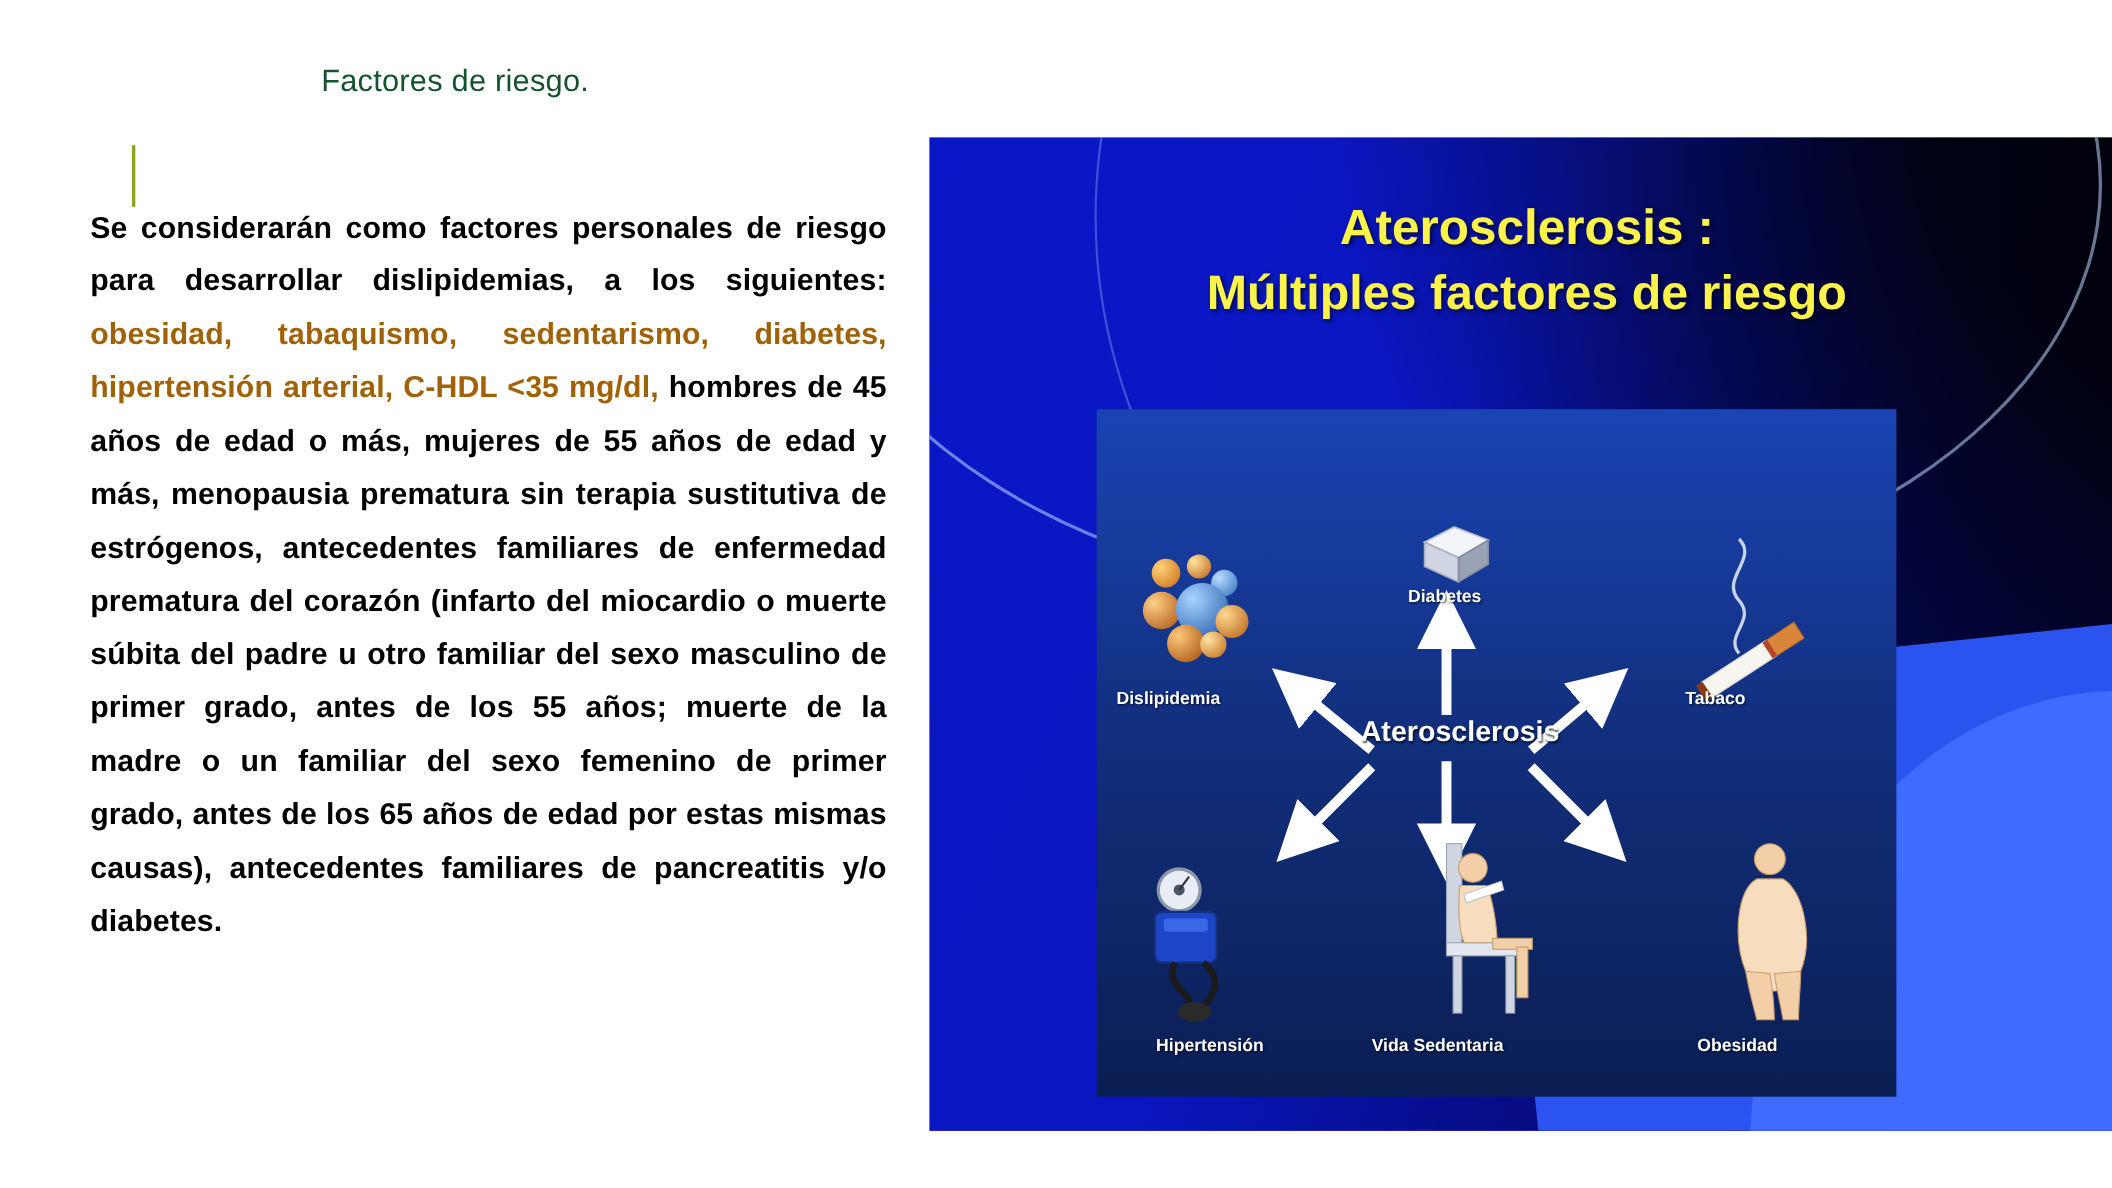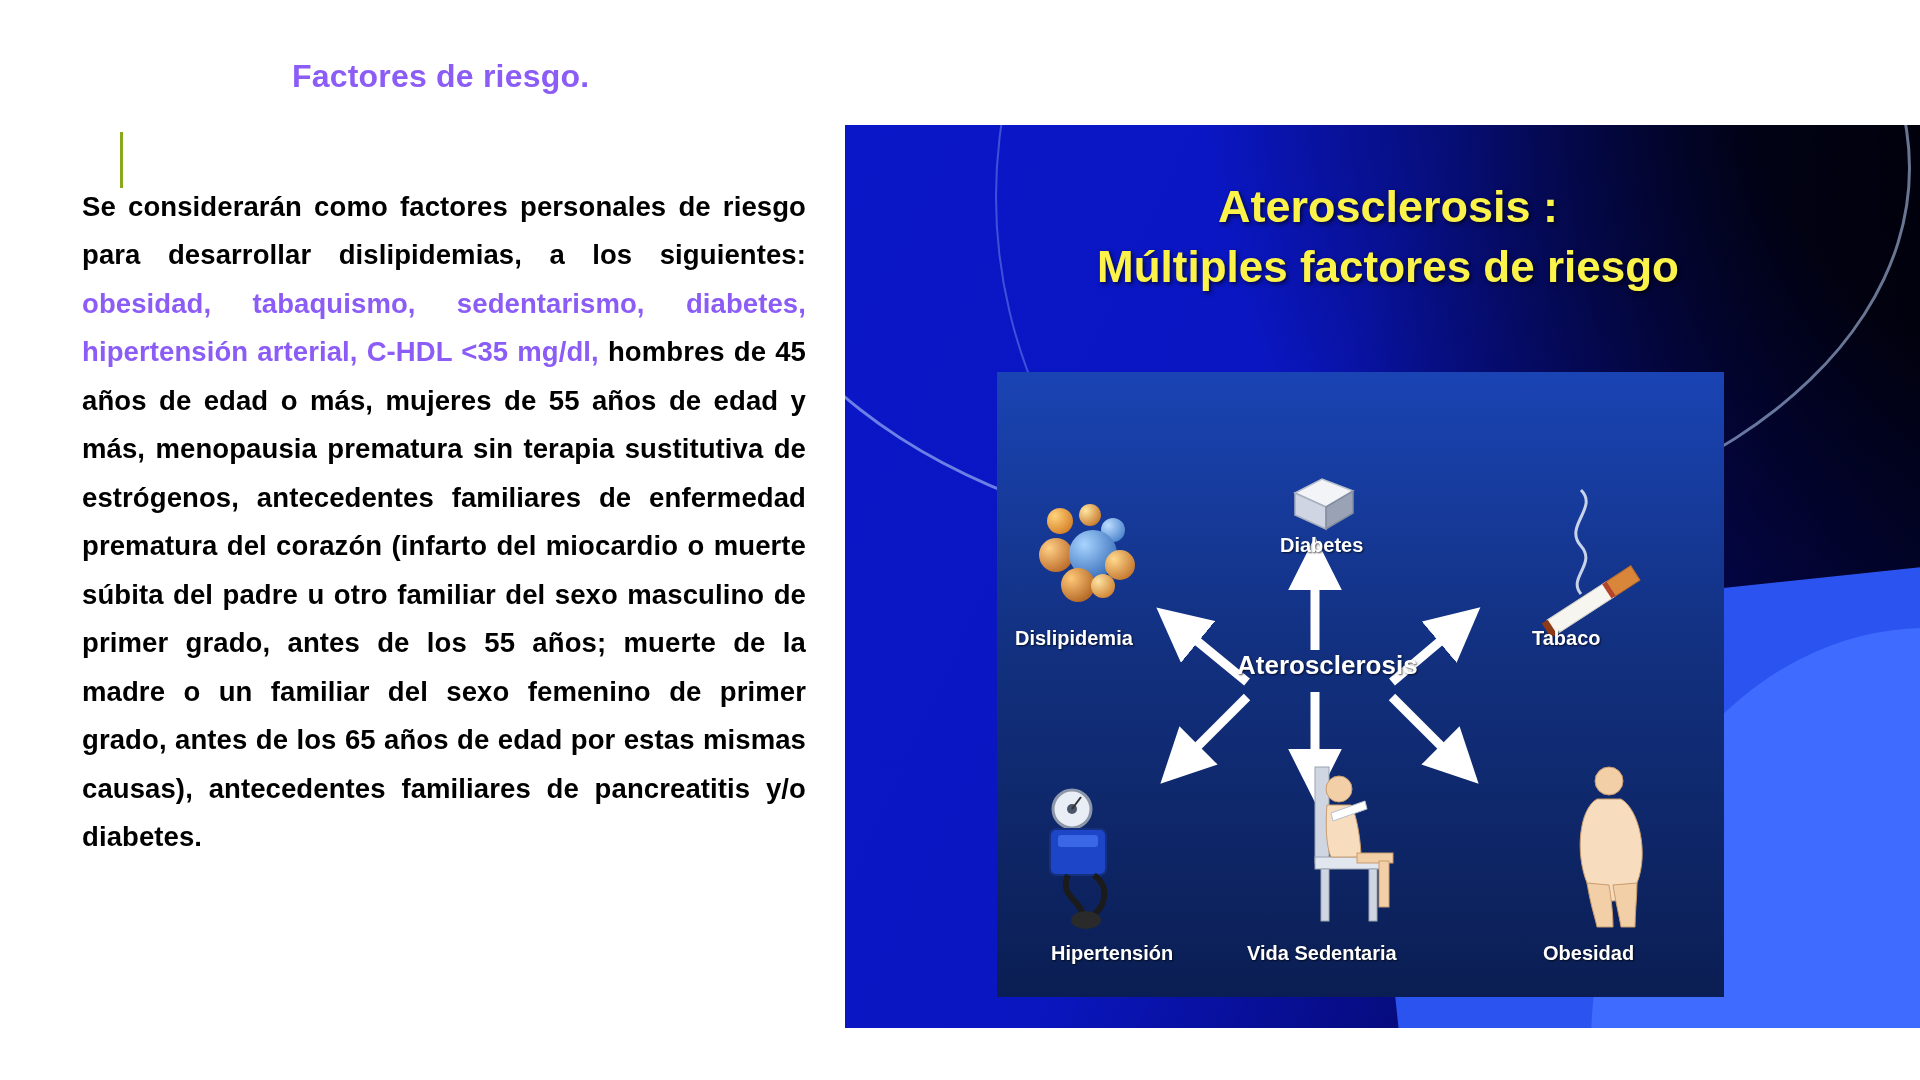--- a/index.html
+++ b/index.html
@@ -13,23 +13,23 @@
     position: relative;
     font-family: "Liberation Sans", sans-serif;
     overflow: hidden;
   }
 
   
   #slide-heading {
     position: absolute;
     left: 292px;
     top: 58px;
-    font-size: 32px;
-    font-weight: 700;
-    color: #8b5cf6;
+    font-size: 28px;
+    font-weight: 400;
+    color: #14532d;
     letter-spacing: 0.2px;
   }
 
   #green-marker {
     position: absolute;
     left: 120px;
     top: 132px;
     width: 3px;
     height: 56px;
     background: #8aa81c;
@@ -42,21 +42,21 @@
     width: 724px;
     font-size: 27.5px;
     line-height: 48.5px;
     font-weight: 700;
     color: #000000;
     text-align: justify;
     text-justify: inter-word;
     letter-spacing: 0.1px;
   }
   #body-text .hl {
-    color: #8b5cf6;
+    color: #a16207;
   }
 
   
   #figure-panel {
     position: absolute;
     left: 845px;
     top: 125px;
     width: 1038px;
     height: 903px;
     background: #0a17c8;
@@ -133,21 +133,21 @@
     width: 727px;
     height: 625px;
     background: linear-gradient(180deg, #1a44b4 0%, #12307f 45%, #0b1e53 100%);
     z-index: 5;
     overflow: hidden;
   }
 
   .diagram-label {
     position: absolute;
     color: #ffffff;
-    font-size: 20px;
+    font-size: 16px;
     font-weight: 600;
     text-shadow: 1px 1px 2px rgba(0,0,0,0.7);
     white-space: nowrap;
   }
   #label-diabetes      { left: 283px; top: 162px; }
   #label-dislipidemia  { left: 18px;  top: 255px; text-align: center; }
   #label-aterosclerosis{ left: 240px; top: 278px; font-size: 26px; }
   #label-tabaco        { left: 535px; top: 255px; }
   #label-hipertension  { left: 22px;  top: 570px; margin-left: 32px; }
   #label-sedentaria    { left: 250px; top: 570px; }

